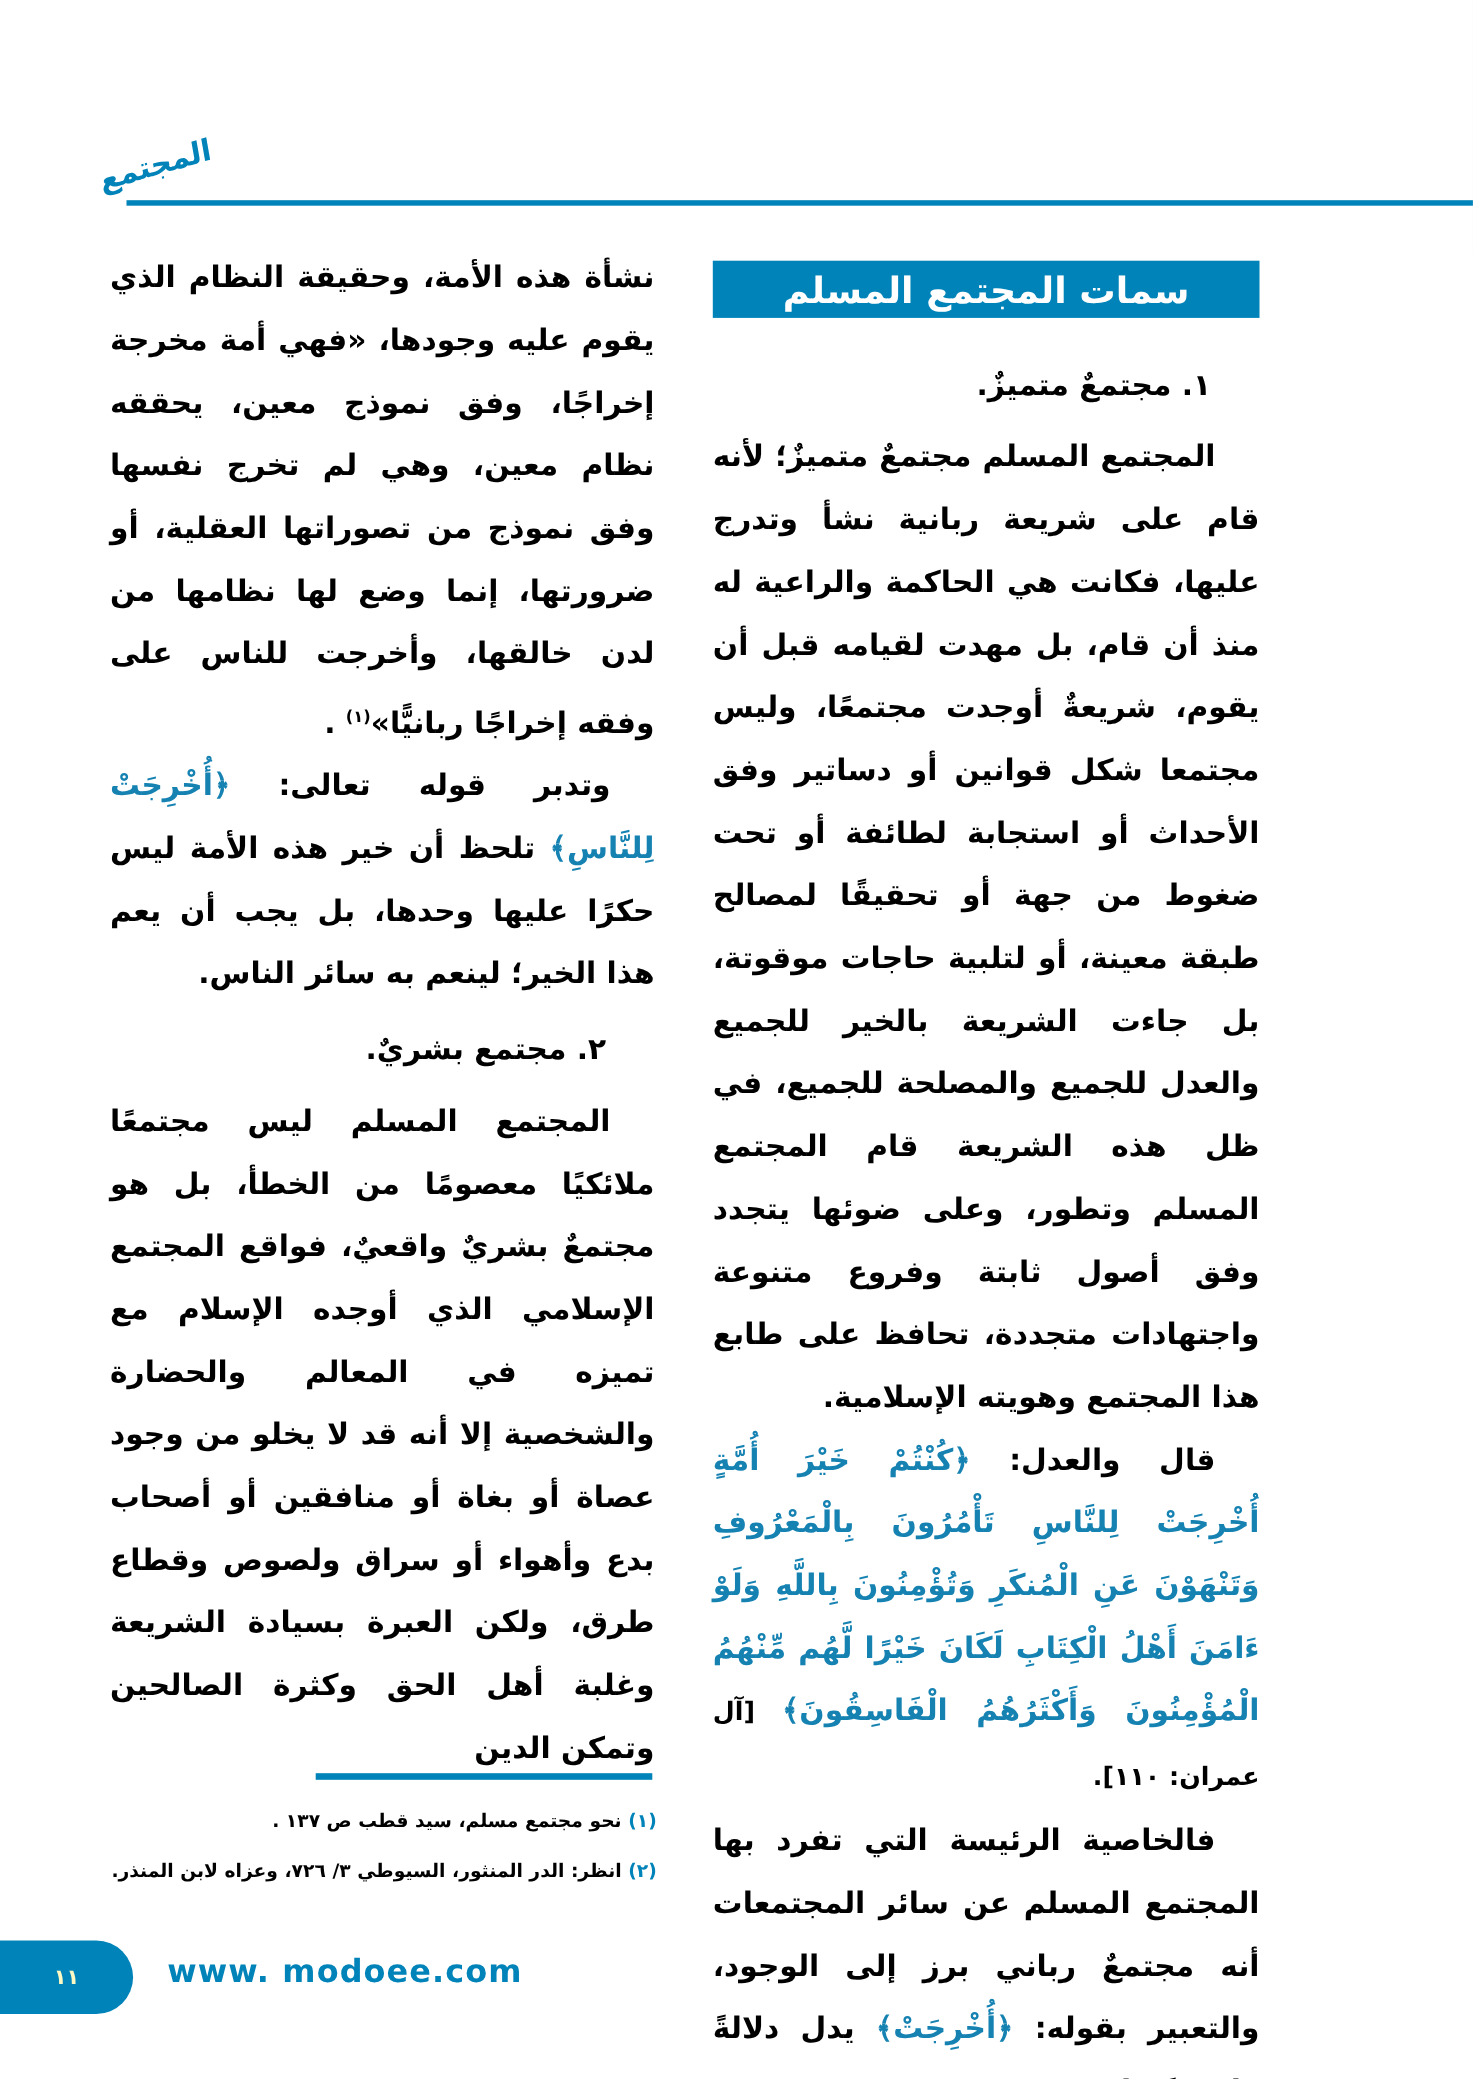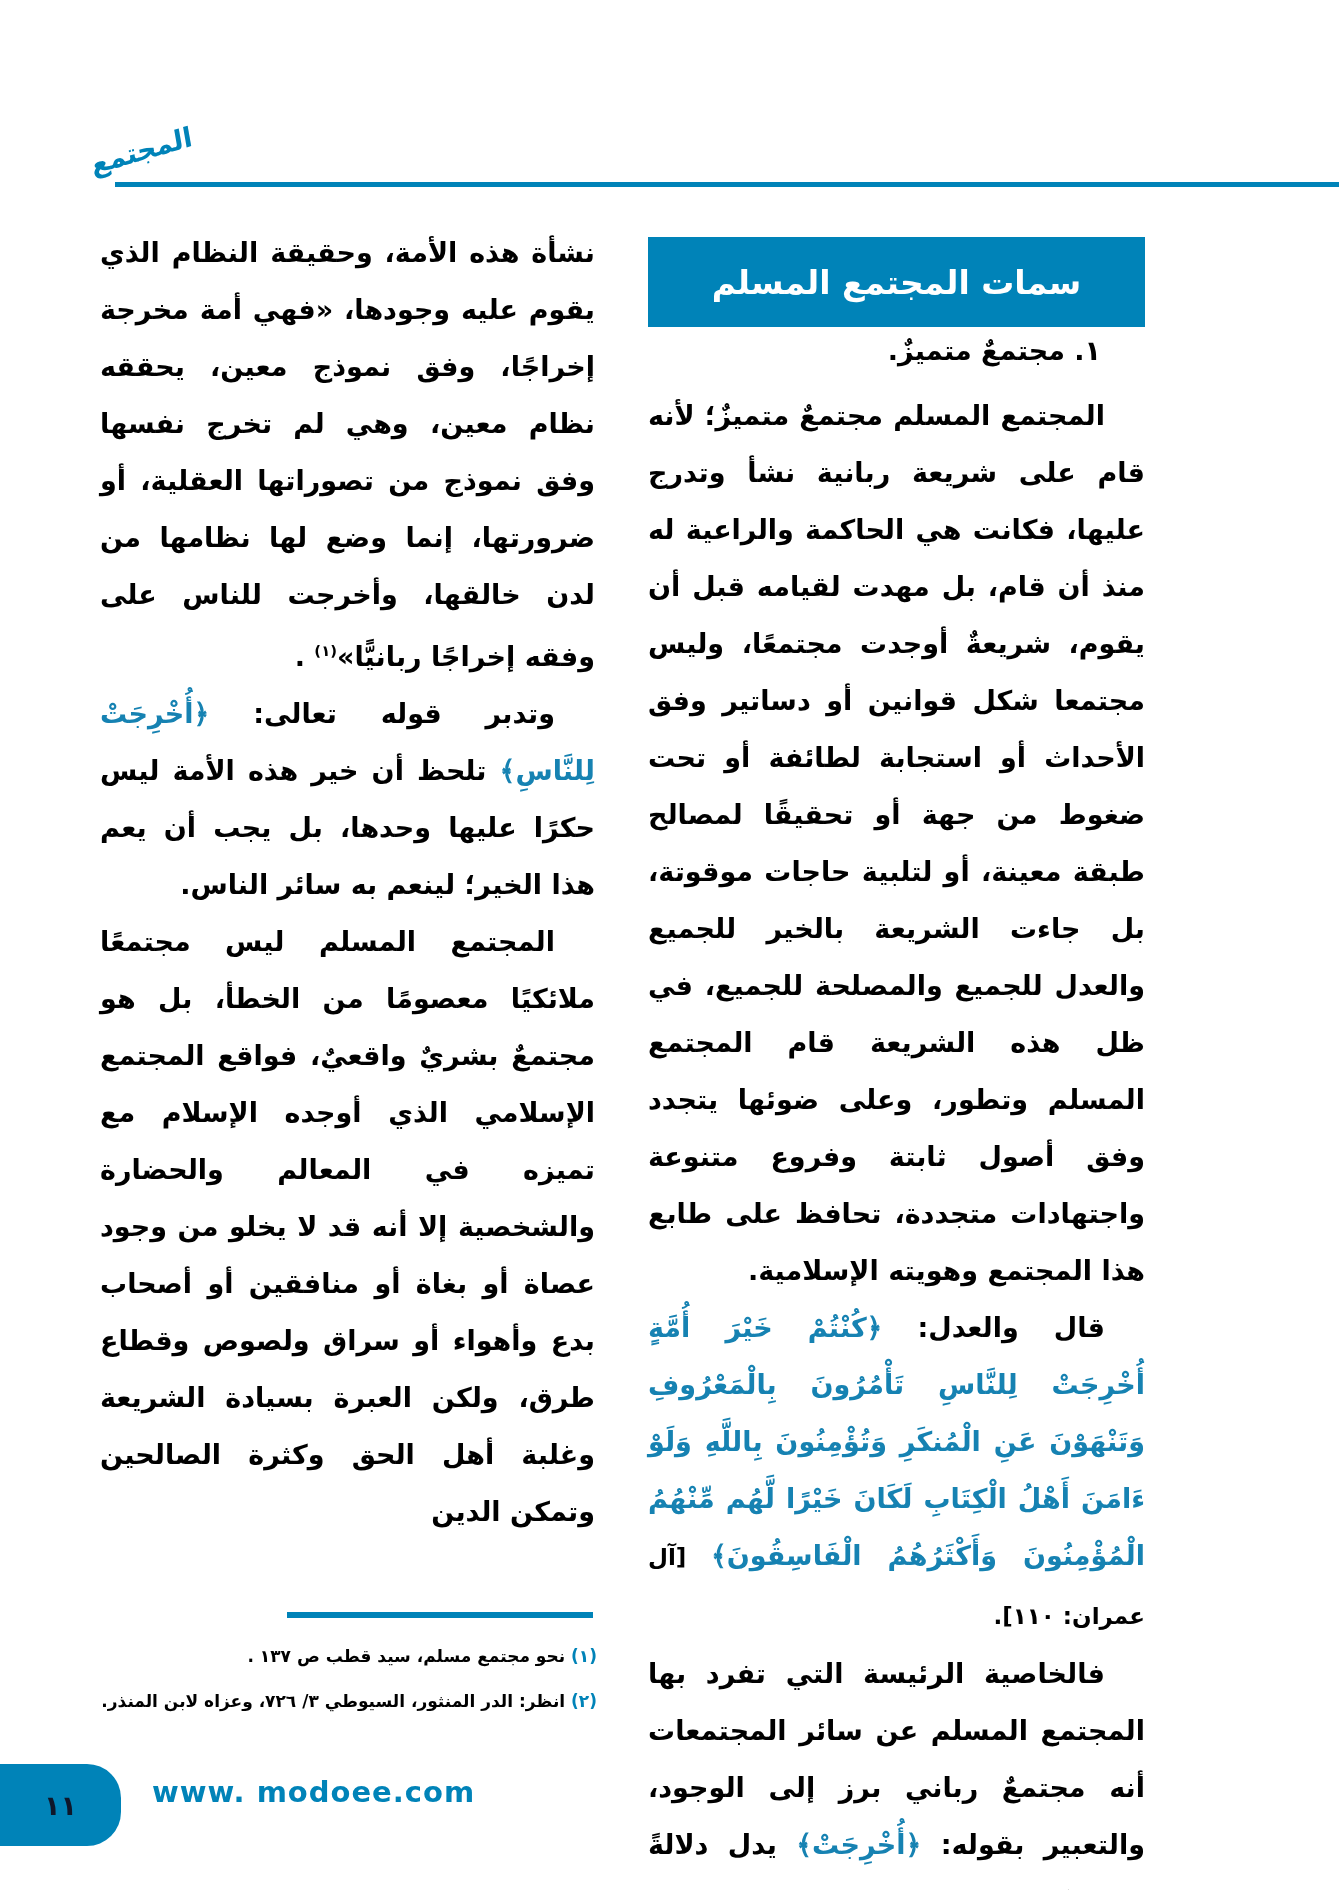--- a/index.html
+++ b/index.html
@@ -26,21 +26,21 @@
     transform-origin:center;
     text-align:center;line-height:66px;
   }
   
   .top-rule{
     position:absolute;left:115px;right:0;top:182px;height:5px;
     background:var(--accent);
   }
   
   .title-box{
-    position:absolute;left:648px;top:237px;width:497px;height:90px;
+    position:absolute;left:648px;top:237px;width:497px;height:52px;
     background:var(--accent);
     color:#fff;
     display:flex;align-items:center;justify-content:center;
     font-size:33px;font-weight:bold;
   }
   
   .col{
     position:absolute;
     font-size:27px;line-height:57px;font-weight:bold;
     text-align:justify;text-justify:inter-word;
@@ -61,25 +61,25 @@
   }
   .footnotes{
     position:absolute;left:100px;top:1634px;width:497px;
     font-size:17px;line-height:45px;font-weight:bold;
     text-align:justify;
   }
   .block.footnote{padding-right:64px;text-indent:-64px;}
   .fnnum{color:var(--accent);}
   
   .page-pill{
-    position:absolute;left:0;top:1764px;width:121px;height:82px;
+    position:absolute;left:0;top:1764px;width:121px;height:67px;
     background:var(--accent);
     border-radius:0 34px 34px 0;
     display:flex;align-items:center;justify-content:center;
-    color:#0f172a;font-size:27px;font-weight:bold;letter-spacing:7px;
+    color:#fef9c3;font-size:19px;font-weight:bold;letter-spacing:7px;
     direction:ltr;
   }
   .website{
     position:absolute;left:152px;top:1775px;
     color:var(--accent);
     font-size:29px;font-weight:bold;
     direction:ltr;letter-spacing:1px;
   }
 </style>
 </head>
@@ -98,20 +98,21 @@
   <div class="col right-col">
       <div class="block heading"><span>١. مجتمعٌ متميزٌ.</span></div>
       <div class="block indent"><span>المجتمع المسلم مجتمعٌ متميزٌ؛ لأنه قام على شريعة ربانية نشأ وتدرج عليها، فكانت هي الحاكمة والراعية له منذ أن قام، بل مهدت لقيامه قبل أن يقوم، شريعةٌ أوجدت مجتمعًا، وليس مجتمعا شكل قوانين أو دساتير وفق الأحداث أو استجابة لطائفة أو تحت ضغوط من جهة أو تحقيقًا لمصالح طبقة معينة، أو لتلبية حاجات موقوتة، بل جاءت الشريعة بالخير للجميع والعدل للجميع والمصلحة للجميع، في ظل هذه الشريعة قام المجتمع المسلم وتطور، وعلى ضوئها يتجدد وفق أصول ثابتة وفروع متنوعة واجتهادات متجددة، تحافظ على طابع هذا المجتمع وهويته الإسلامية.</span></div>
       <div class="block indent"><span>قال والعدل: </span><span class="quran">﴿كُنْتُمْ خَيْرَ أُمَّةٍ أُخْرِجَتْ لِلنَّاسِ تَأْمُرُونَ بِالْمَعْرُوفِ وَتَنْهَوْنَ عَنِ الْمُنكَرِ وَتُؤْمِنُونَ بِاللَّهِ وَلَوْ ءَامَنَ أَهْلُ الْكِتَابِ لَكَانَ خَيْرًا لَّهُم مِّنْهُمُ الْمُؤْمِنُونَ وَأَكْثَرُهُمُ الْفَاسِقُونَ﴾</span><span class="cite"> [آل عمران: ١١٠].</span></div>
       <div class="block indent"><span>فالخاصية الرئيسة التي تفرد بها المجتمع المسلم عن سائر المجتمعات أنه مجتمعٌ رباني برز إلى الوجود، والتعبير بقوله: </span><span class="quran">﴿أُخْرِجَتْ﴾</span><span> يدل دلالةً واضحةً على حقيقة</span></div>
     </div>
 
   <div class="col left-col">
       <div class="block"><span>نشأة هذه الأمة، وحقيقة النظام الذي يقوم عليه وجودها، «فهي أمة مخرجة إخراجًا، وفق نموذج معين، يحققه نظام معين، وهي لم تخرج نفسها وفق نموذج من تصوراتها العقلية، أو ضرورتها، إنما وضع لها نظامها من لدن خالقها، وأخرجت للناس على وفقه إخراجًا ربانيًّا»</span><span class="fnref">(١)</span><span> .</span></div>
       <div class="block indent"><span>وتدبر قوله تعالى: </span><span class="quran">﴿أُخْرِجَتْ لِلنَّاسِ﴾</span><span> تلحظ أن خير هذه الأمة ليس حكرًا عليها وحدها، بل يجب أن يعم هذا الخير؛ لينعم به سائر الناس.</span></div>
+      <div class="block heading"><span>٢. مجتمع بشريٌ.</span></div>
       <div class="block indent"><span>المجتمع المسلم ليس مجتمعًا ملائكيًا معصومًا من الخطأ، بل هو مجتمعٌ بشريٌ واقعيٌ، فواقع المجتمع الإسلامي الذي أوجده الإسلام مع تميزه في المعالم والحضارة والشخصية إلا أنه قد لا يخلو من وجود عصاة أو بغاة أو منافقين أو أصحاب بدع وأهواء أو سراق ولصوص وقطاع طرق، ولكن العبرة بسيادة الشريعة وغلبة أهل الحق وكثرة الصالحين وتمكن الدين</span></div>
     </div>
 
   <div class="fn-rule"></div>
 
   <div class="footnotes">
       <div class="block footnote"><span class="fnnum">(١) </span><span>نحو مجتمع مسلم، سيد قطب ص ١٣٧ .</span></div>
       <div class="block footnote"><span class="fnnum">(٢) </span><span>انظر: الدر المنثور، السيوطي ٣/ ٧٢٦، وعزاه لابن المنذر.</span></div>
     </div>
 

